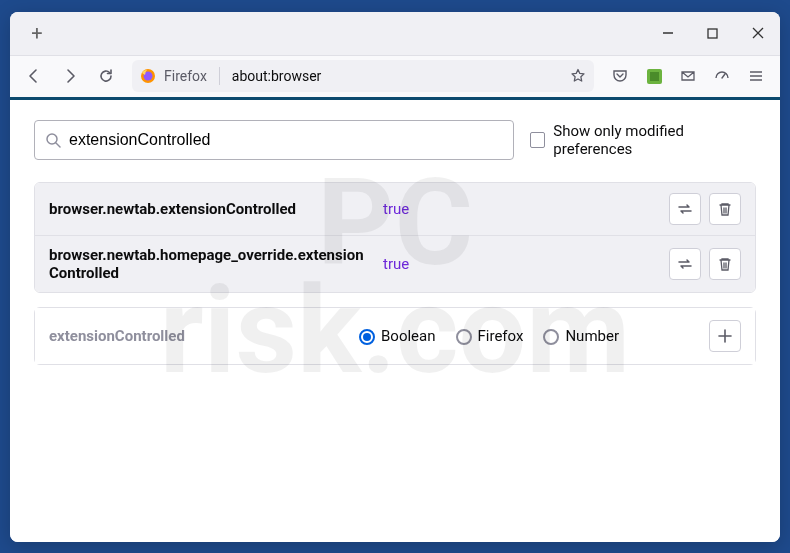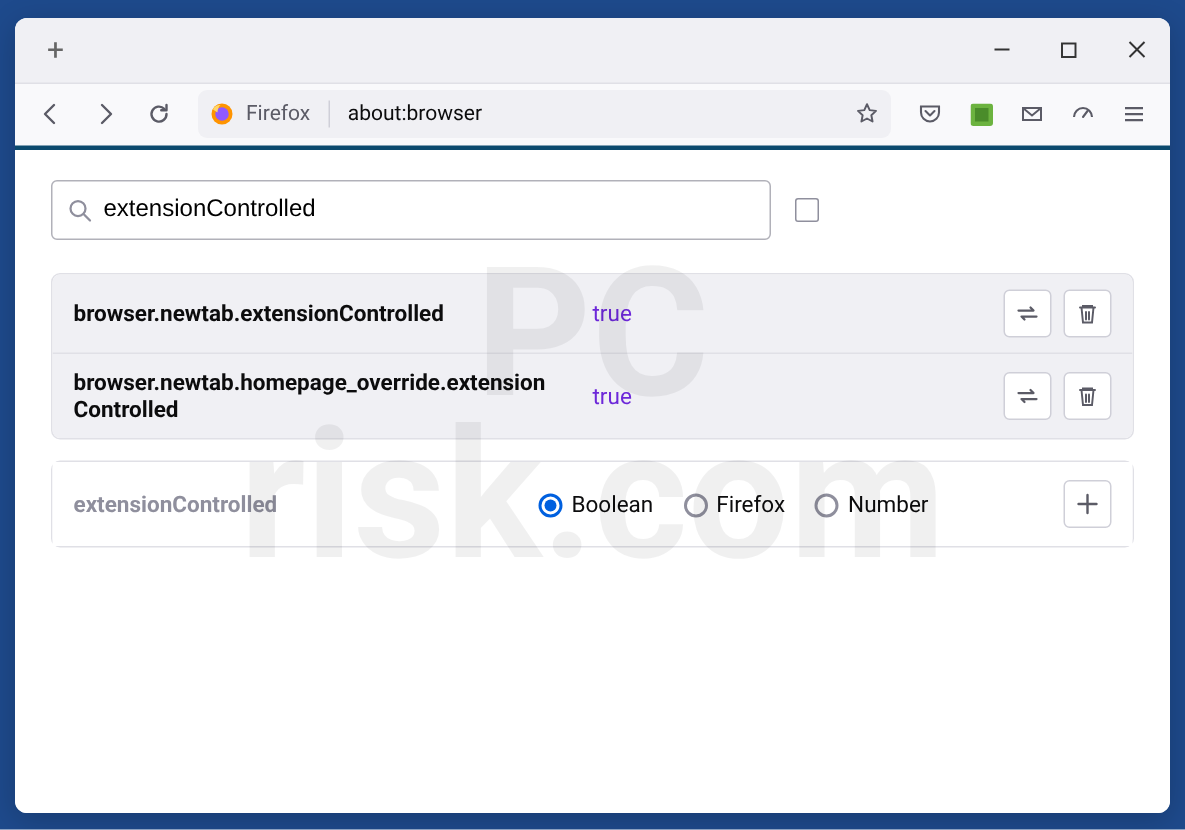--- a/index.html
+++ b/index.html
@@ -199,21 +199,21 @@
     }
     .prefs-table {
       border: 1px solid #e0e0e6;
       border-radius: 6px;
       overflow: hidden;
     }
     .pref-row {
       display: flex;
       align-items: center;
       padding: 10px 14px;
-      gap: 26px;
+      gap: 14px;
       background: #f0f0f4;
     }
     .pref-row:not(:last-child) {
       border-bottom: 1px solid #e0e0e6;
     }
     .pref-name {
       font-weight: bold;
       font-size: 15px;
       color: #0c0c0d;
       width: 320px;
@@ -394,20 +394,21 @@
         <span class="search-icon">
           <svg width="16" height="16" viewBox="0 0 16 16">
               <circle cx="7" cy="7" r="5" fill="none" stroke="currentColor" stroke-width="1.5"></circle>
               <line x1="11" y1="11" x2="15" y2="15" stroke="currentColor" stroke-width="1.5" stroke-linecap="round"></line>
             </svg>
         </span>
         <input class="search-input" value="extensionControlled" style="">
       </div>
       <label class="checkbox-wrap">
         <span class="checkbox-box"></span>
+        <span>Show only modified preferences</span>
       </label>
     </div>
 
     <div class="prefs-table">
       <div class="pref-row">
         <div class="pref-name">browser.newtab.extensionControlled</div>
         <div class="pref-value">true</div>
         <div class="row-actions">
           <div class="action-btn">
             <svg width="16" height="16" viewBox="0 0 16 16">

